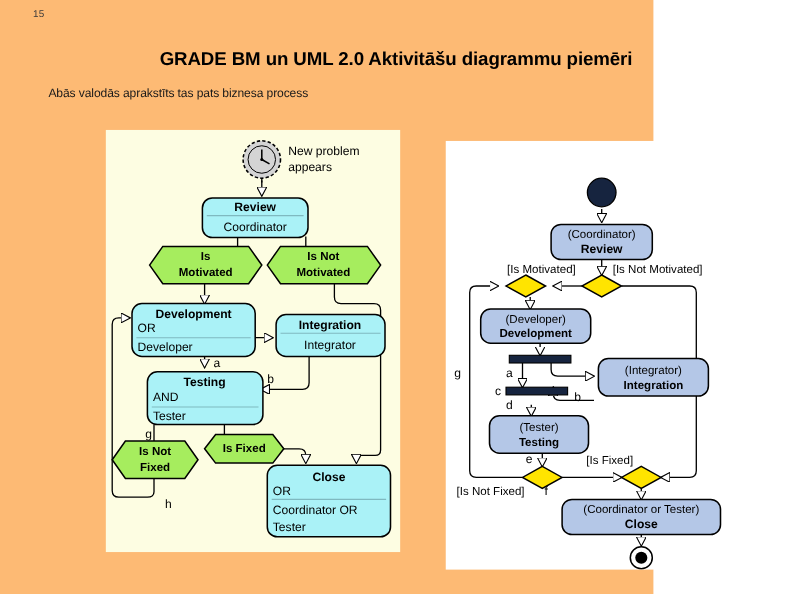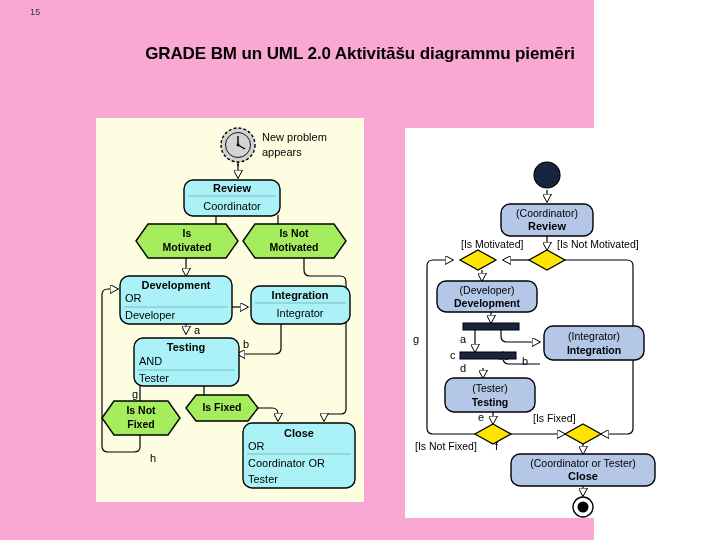--- a/index.html
+++ b/index.html
@@ -14,21 +14,21 @@
     position: relative;
     overflow: hidden;
     font-family: "Liberation Sans", sans-serif;
     color: #000000;
   }
   #slide {
     position: absolute;
     left: 0; top: 0;
     width: 594px;
     height: 540px;
-    background: #f9a8d4;
+    background: #fdba74;
   }
   .page-number {
     position: absolute;
     left: 30px;
     top: 7px;
     font-size: 9px;
     color: #3a3a3a;
     letter-spacing: 0.2px;
   }
   .slide-title {
@@ -79,20 +79,21 @@
 </style>
 </head>
 <body>
 
 <div id="slide">
 
   <div class="page-number">15</div>
 
   <div class="slide-title">GRADE BM un UML 2.0 Aktivitāšu diagrammu piemēri</div>
 
+  <div class="slide-subtitle">Abās valodās aprakstīts tas pats biznesa process</div>
 
   <div class="diagram-wrap" id="bm-panel">
     <svg width="268" height="384" viewBox="0 0 268 384" xmlns="http://www.w3.org/2000/svg">
       <defs>
         <marker id="hollowArrow" markerWidth="9" markerHeight="9" refX="8" refY="4.5" orient="auto" markerUnits="userSpaceOnUse">
           <path d="M0,0 L8.5,4.5 L0,9 Z" fill="#ffffff" stroke="#000000" stroke-width="1"></path>
         </marker>
       </defs>
 
       <rect x="0" y="0" width="268" height="384" fill="#fdfde2"></rect>

